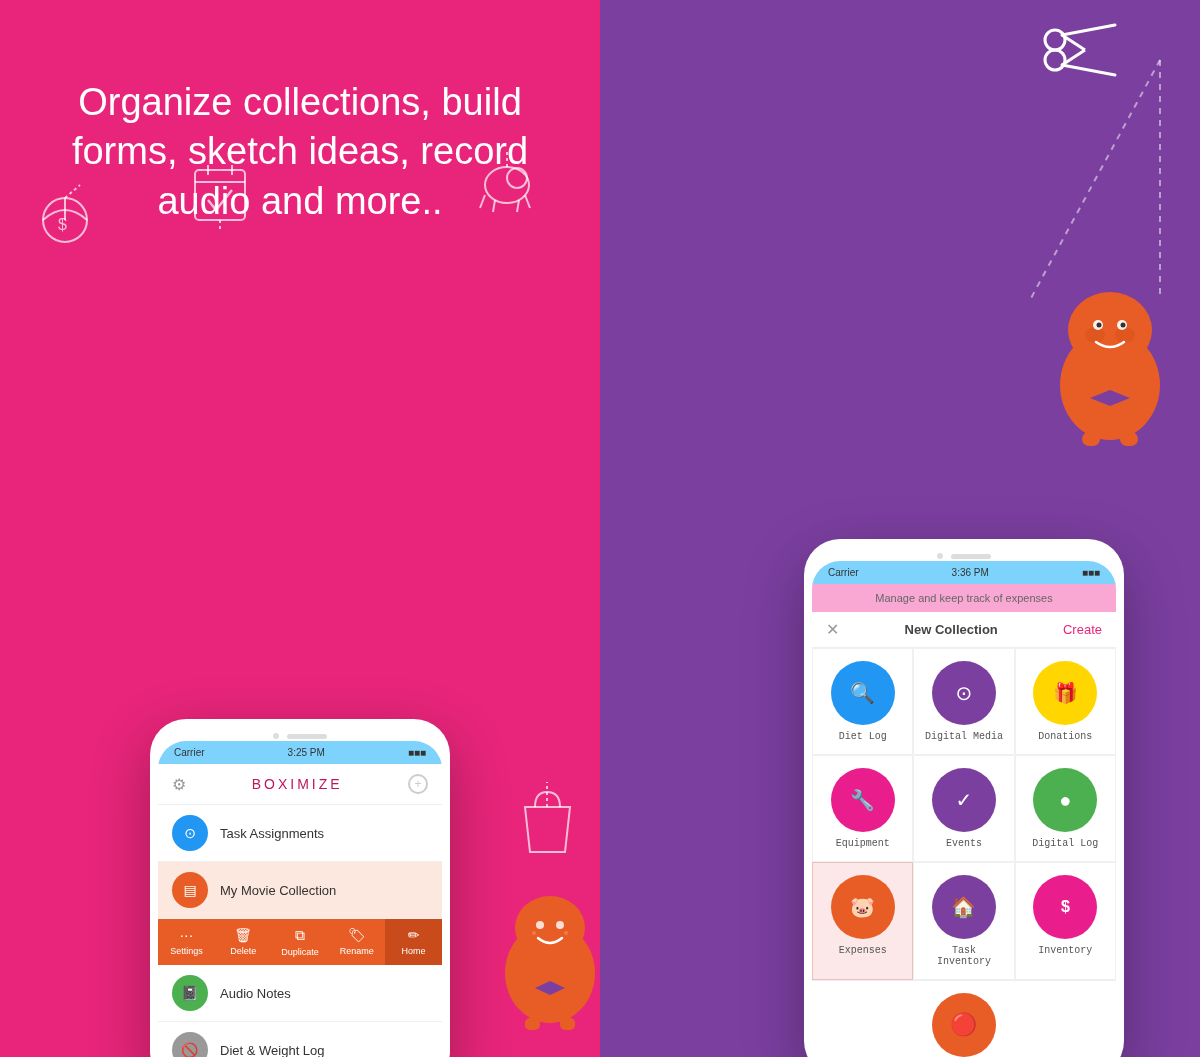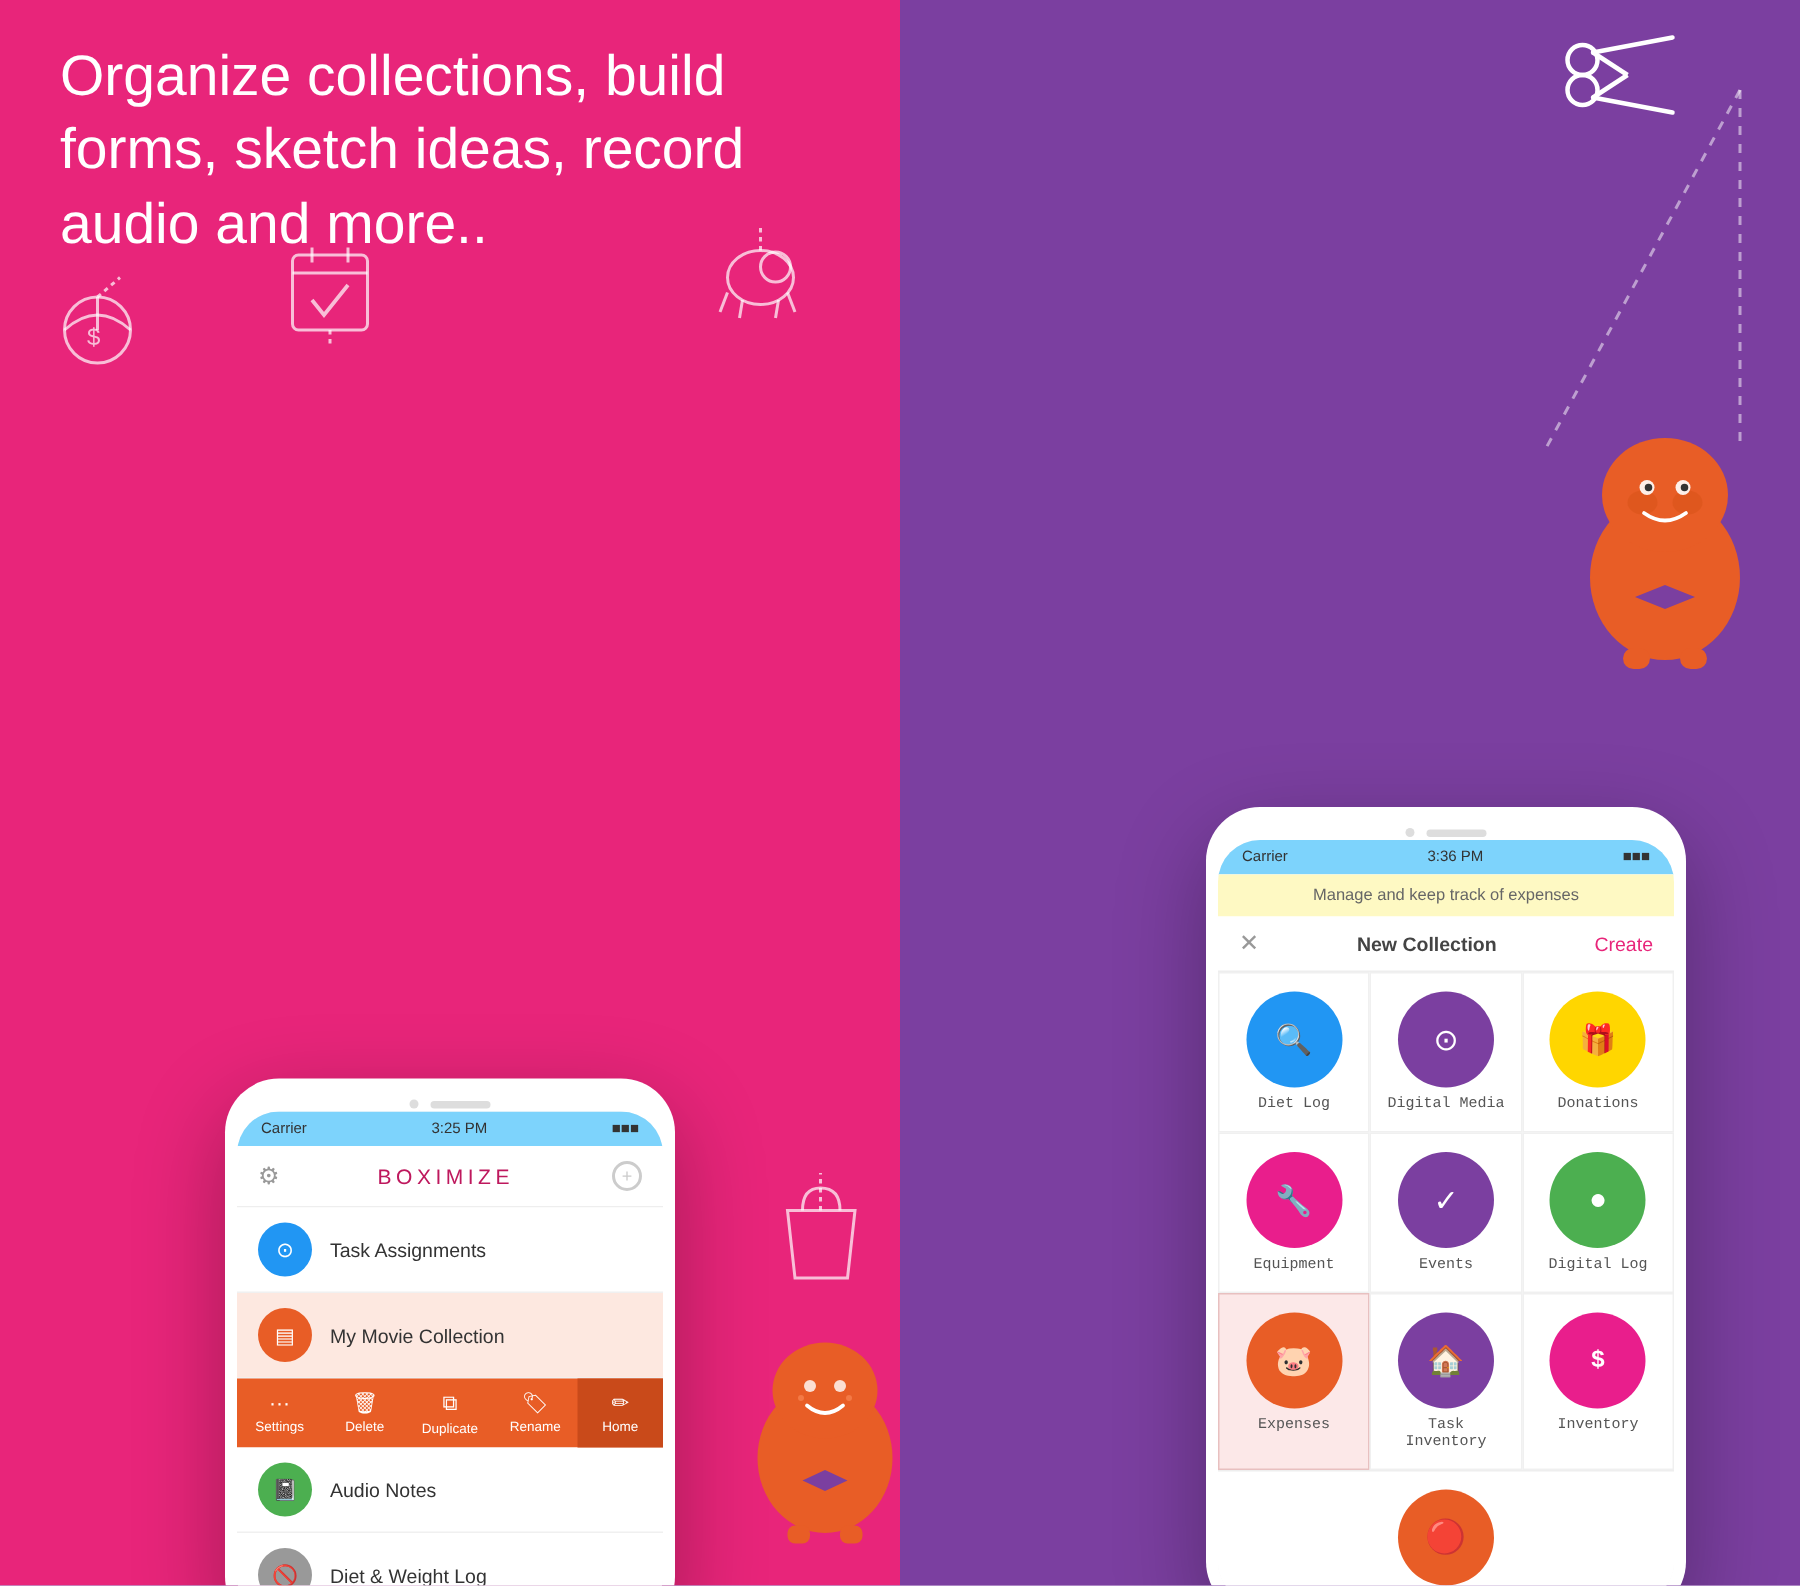--- a/index.html
+++ b/index.html
@@ -20,21 +20,22 @@
       display: flex;
       flex-direction: column;
       align-items: center;
       overflow: hidden;
     }
 
     .left-panel .headline {
       color: white;
       font-size: 38px;
       font-weight: 300;
-      margin-top: 27px;
+      text-align: center;
+      margin-top: 78px;
       line-height: 1.3;
       padding: 0 40px;
       z-index: 2;
     }
 
     
     .iphone-left {
       position: absolute;
       bottom: -30px;
       left: 50%;
@@ -205,21 +206,21 @@
     
     .app-screen-right {
       background: white;
     }
 
     .app-screen-right .sub-title {
       text-align: center;
       font-size: 11px;
       color: #666;
       padding: 8px;
-      background: #fef9c3;
+      background: #f9a8d4;
     }
 
     .new-collection-bar {
       display: flex;
       align-items: center;
       justify-content: space-between;
       padding: 8px 14px;
       border-bottom: 1px solid #eee;
       background: white;
     }

